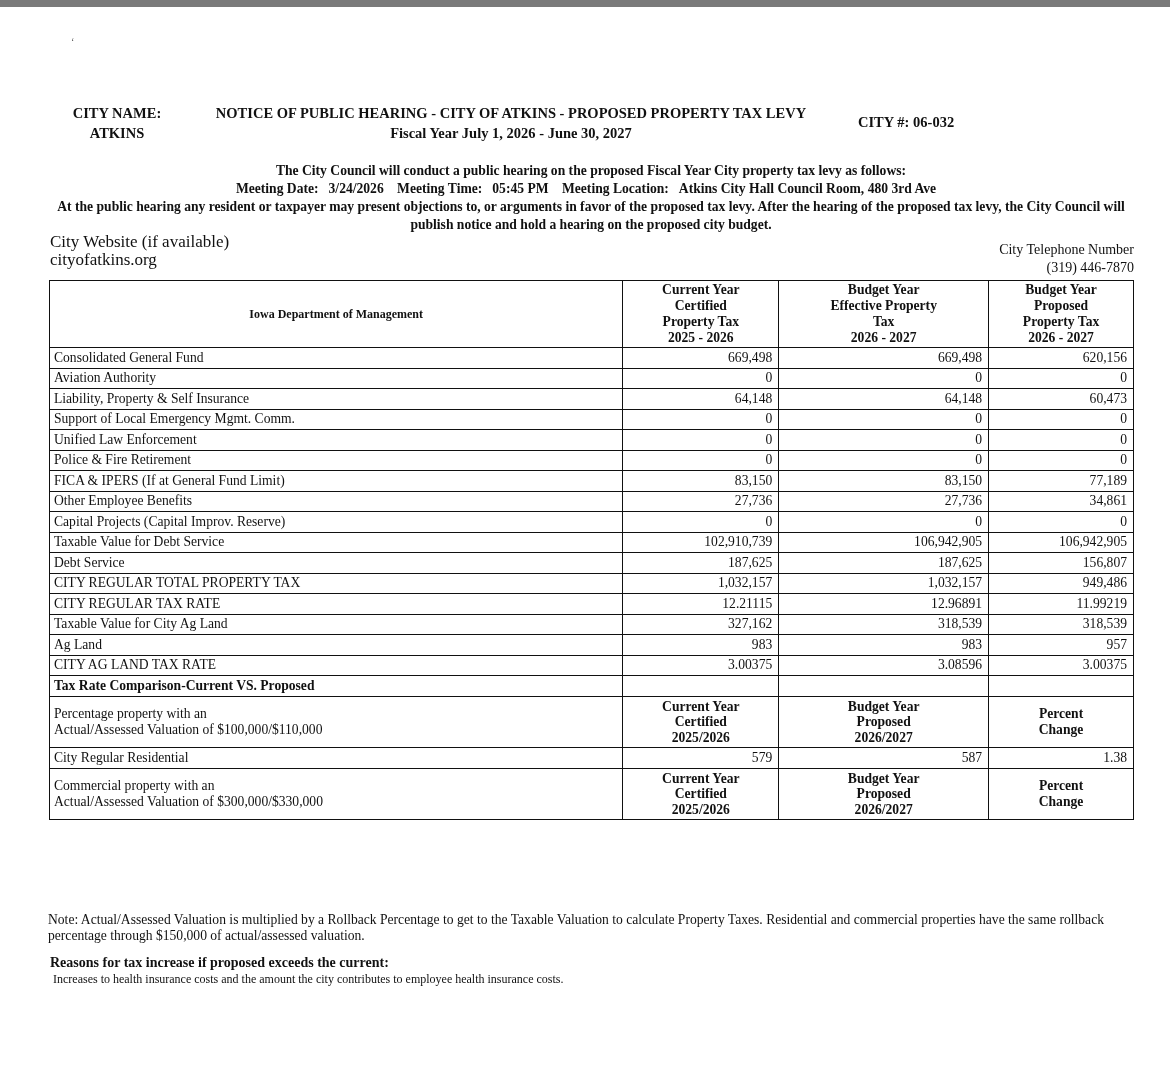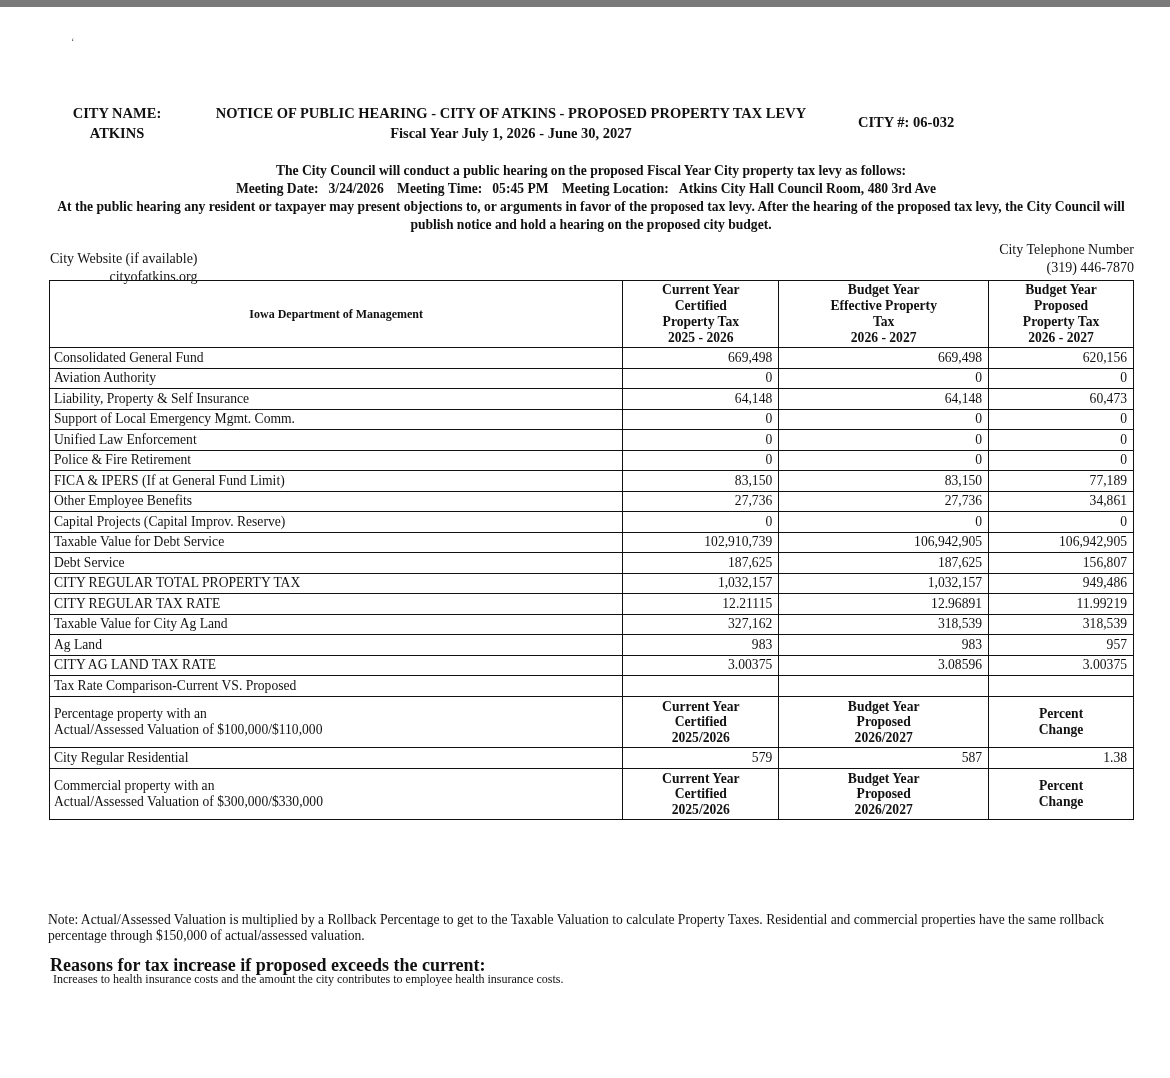--- a/index.html
+++ b/index.html
@@ -29,51 +29,51 @@
       position: absolute; left: 858px; top: 114px;
       font-weight: bold; font-size: 14.5px;
     }
     .intro {
       position: absolute; left: 44px; top: 162px; width: 1094px;
       text-align: center; font-weight: bold; font-size: 13.6px; line-height: 18px;
     }
     .intro .meet span { margin-right: 10px; }
     .intro .meet .lbl { margin-right: 10px; margin-top: 24px; }
     .website {
-      position: absolute; left: 50px; top: 250px; font-size: 14px; line-height: 18px; text-align: right;
+      position: absolute; left: 50px; top: 233px; font-size: 17px; line-height: 18px;
     }
     .phone {
       position: absolute; right: 36px; top: 241px; font-size: 14px; line-height: 18px; text-align: right;
     }
     table.main {
       position: absolute; left: 49px; top: 280px; width: 1085px;
       border-collapse: collapse; font-size: 13.6px;
     }
     table.main td, table.main th {
       border: 1.3px solid #111; padding: 0 4px; height: 19.5px; line-height: 18px;
     }
     table.main th { font-weight: bold; text-align: center; line-height: 16px; padding: 1px 4px; }
     table.main th.dept { font-size: 12px; font-family: Liberation Serif, serif; }
     table.main td.num { text-align: right; padding-right: 6px; }
     table.main td.label { text-align: left; }
-    table.main td.blabel { font-weight: normal; margin-top: 20px; }
+    table.main td.blabel { font-weight: bold; margin-top: 20px; }
     table.main tr.sub td.hd {
       font-weight: bold; text-align: center; line-height: 15.5px; padding: 2px 4px;
     }
     table.main tr.sub td.lbl2 { line-height: 16px; vertical-align: middle; }
     col.c1 { width: 574px; }
     col.c2 { width: 156px; }
     col.c3 { width: 210px; }
     col.c4 { width: 145px; }
     .note {
       position: absolute; left: 48px; top: 912px; width: 1085px;
       font-size: 13.6px; line-height: 16px;
     }
     .reasons-title {
-      position: absolute; left: 50px; top: 955px; font-weight: bold; font-size: 18px;
+      position: absolute; left: 50px; top: 955px; font-weight: bold; font-size: 14px;
     }
     .reasons-text {
       position: absolute; left: 53px; top: 972px; font-size: 12px;
     }
   </style>
 </head>
 <body>
 
 <div class="topbar"></div>
 <div class="speck" style="left:71px;top:36px;">‘</div>

